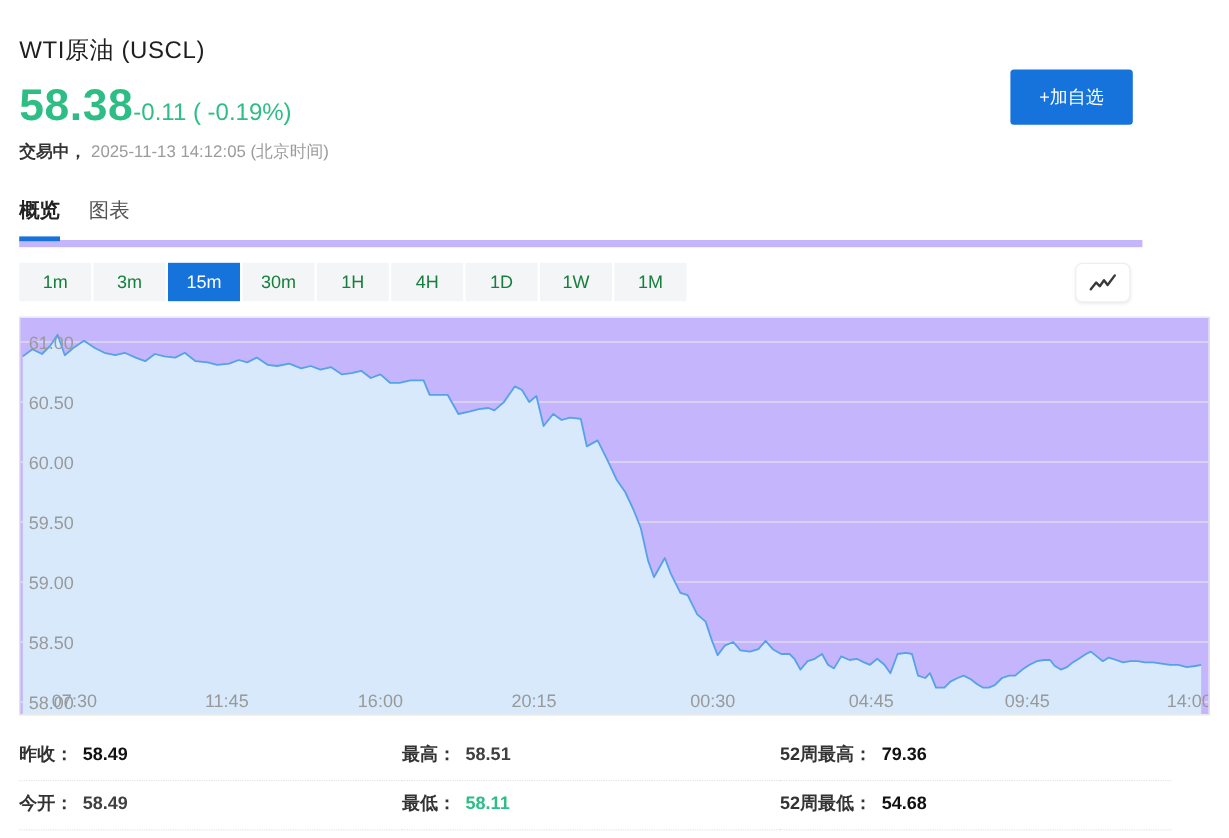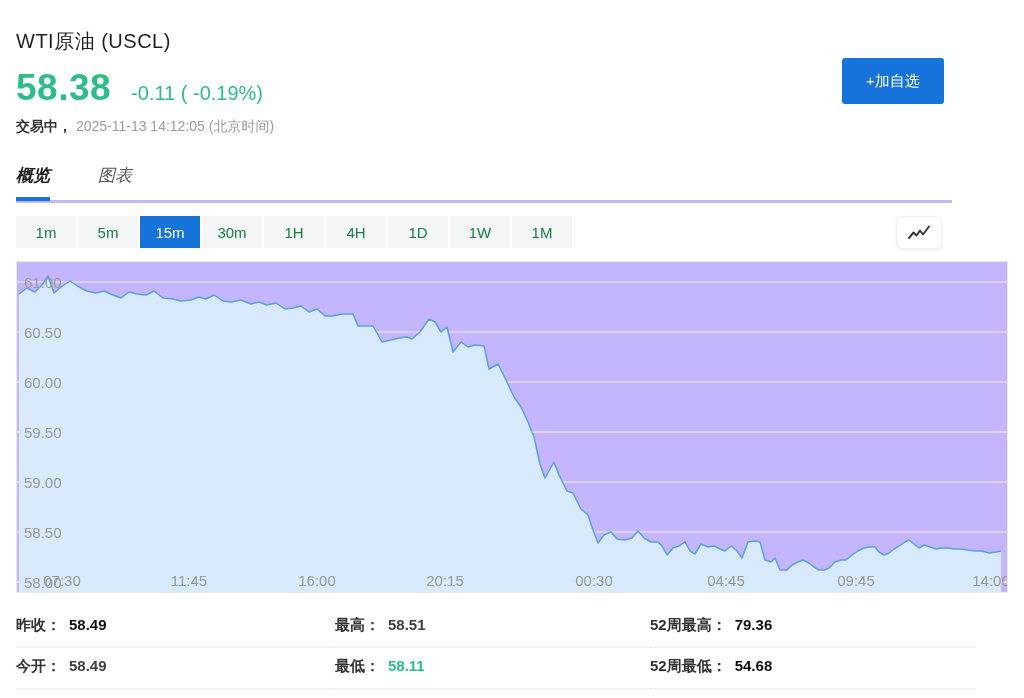--- a/index.html
+++ b/index.html
@@ -5,35 +5,35 @@
   * { margin:0; padding:0; box-sizing:border-box; }
   html,body { background:#ffffff; }
   body {
     width:1024px; height:698px; overflow:hidden; position:relative;
     font-family:"Liberation Sans","DejaVu Sans",sans-serif; color:#1a1a1a;
   }
   .page { padding:0 16px; position:relative; width:968px; }
 
   
   .title { padding-top:28px; font-size:20px; color:#1f1f1f; font-weight:400; letter-spacing:0.5px; }
-  .price-row { margin-top:12px; display:flex; align-items:baseline; gap:20px; }
+  .price-row { margin-top:12px; display:flex; align-items:baseline; }
   .price { font-size:37px; font-weight:700; color:#2ebd85; letter-spacing:0.5px; }
   .change { font-size:20px; color:#2ebd85; }
   .status-row { margin-top:9px; font-size:14px; }
   .status-label { color:#333; font-weight:700; }
   .status-time { color:#9b9b9b; }
   .add-btn {
     position:absolute; top:58px; right:24px; width:102px; height:46px;
     background:#1673dc; color:#fff; font-size:15px; border:none; border-radius:3px;
     display:flex; align-items:center; justify-content:center; cursor:pointer;
     font-family:inherit;
   }
 
   
-  .tabs { margin-top:28px; display:flex; gap:48px; border-bottom:3px solid #c4b5fd;font-style:italic; }
+  .tabs { margin-top:28px; display:flex; gap:24px; border-bottom:6px solid #c4b5fd; }
   .tab { font-size:17px; color:#555; padding-bottom:13px; position:relative; cursor:pointer; }
   .tab.active { color:#222; font-weight:700; }
   .tab.active::after { content:""; position:absolute; left:0; right:0; bottom:-1px; height:4px; background:#1673dc; }
 
   
   .range-row { margin-top:13px; display:flex; align-items:center; position:relative; }
   .chips { display:flex; gap:2px; }
   .chip {
     width:60px; height:32px; background:#f4f5f6; color:#15803d; font-size:15px;
     display:flex; align-items:center; justify-content:center; cursor:pointer;
@@ -87,21 +87,21 @@
   <button class="add-btn">+加自选</button>
 
   <div class="tabs">
       <div class="tab active">概览</div>
       <div class="tab">图表</div>
     </div>
 
   <div class="range-row">
     <div class="chips">
         <div class="chip">1m</div>
-        <div class="chip">5m</div>
+        <div class="chip">3m</div>
         <div class="chip active">15m</div>
         <div class="chip">30m</div>
         <div class="chip">1H</div>
         <div class="chip">4H</div>
         <div class="chip">1D</div>
         <div class="chip">1W</div>
         <div class="chip">1M</div>
       </div>
     <div class="chart-type-btn">
       <svg width="26" height="18" viewBox="0 0 26 18">

